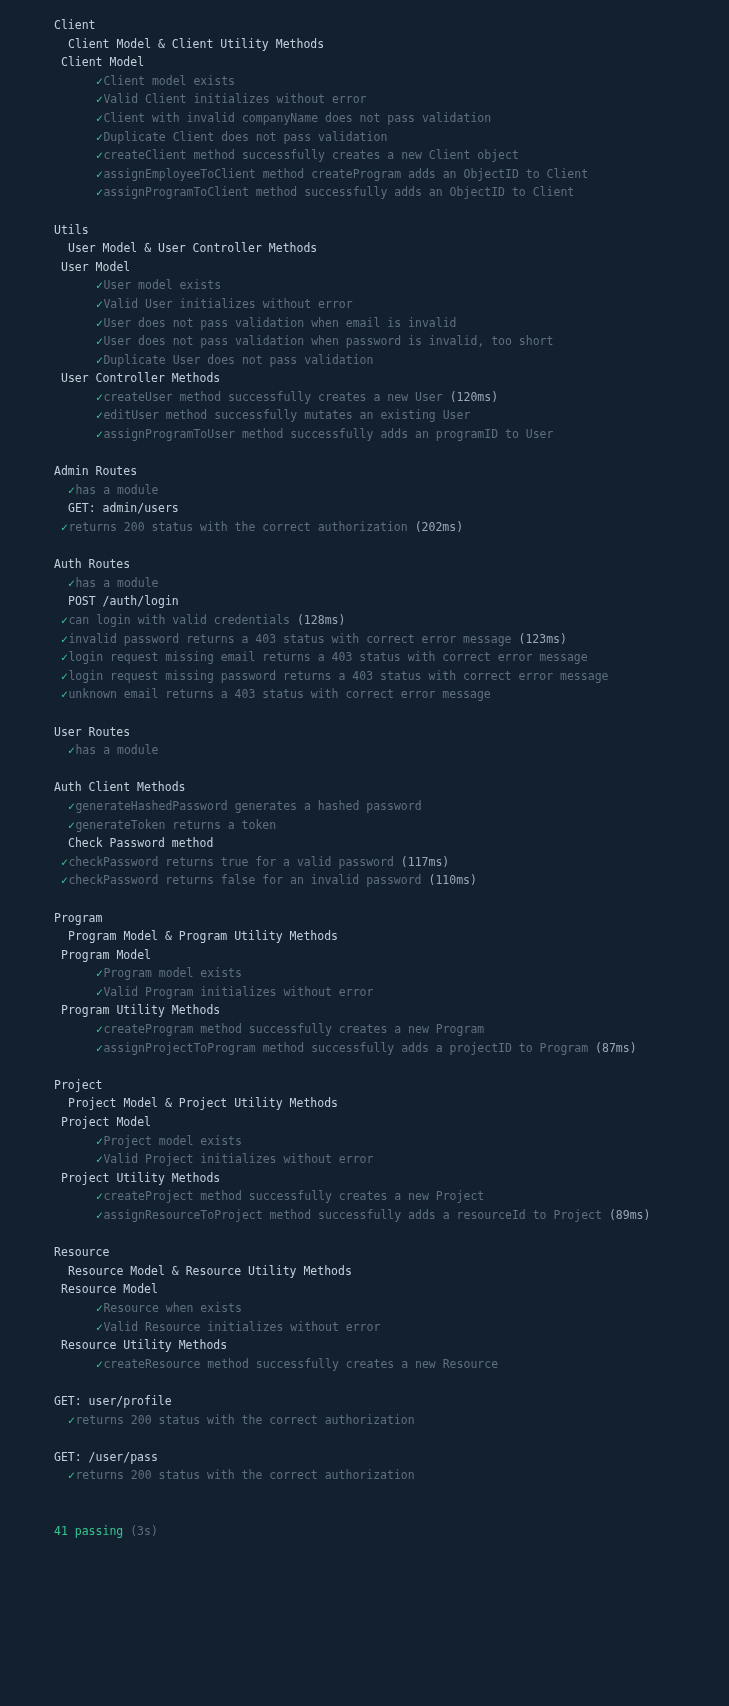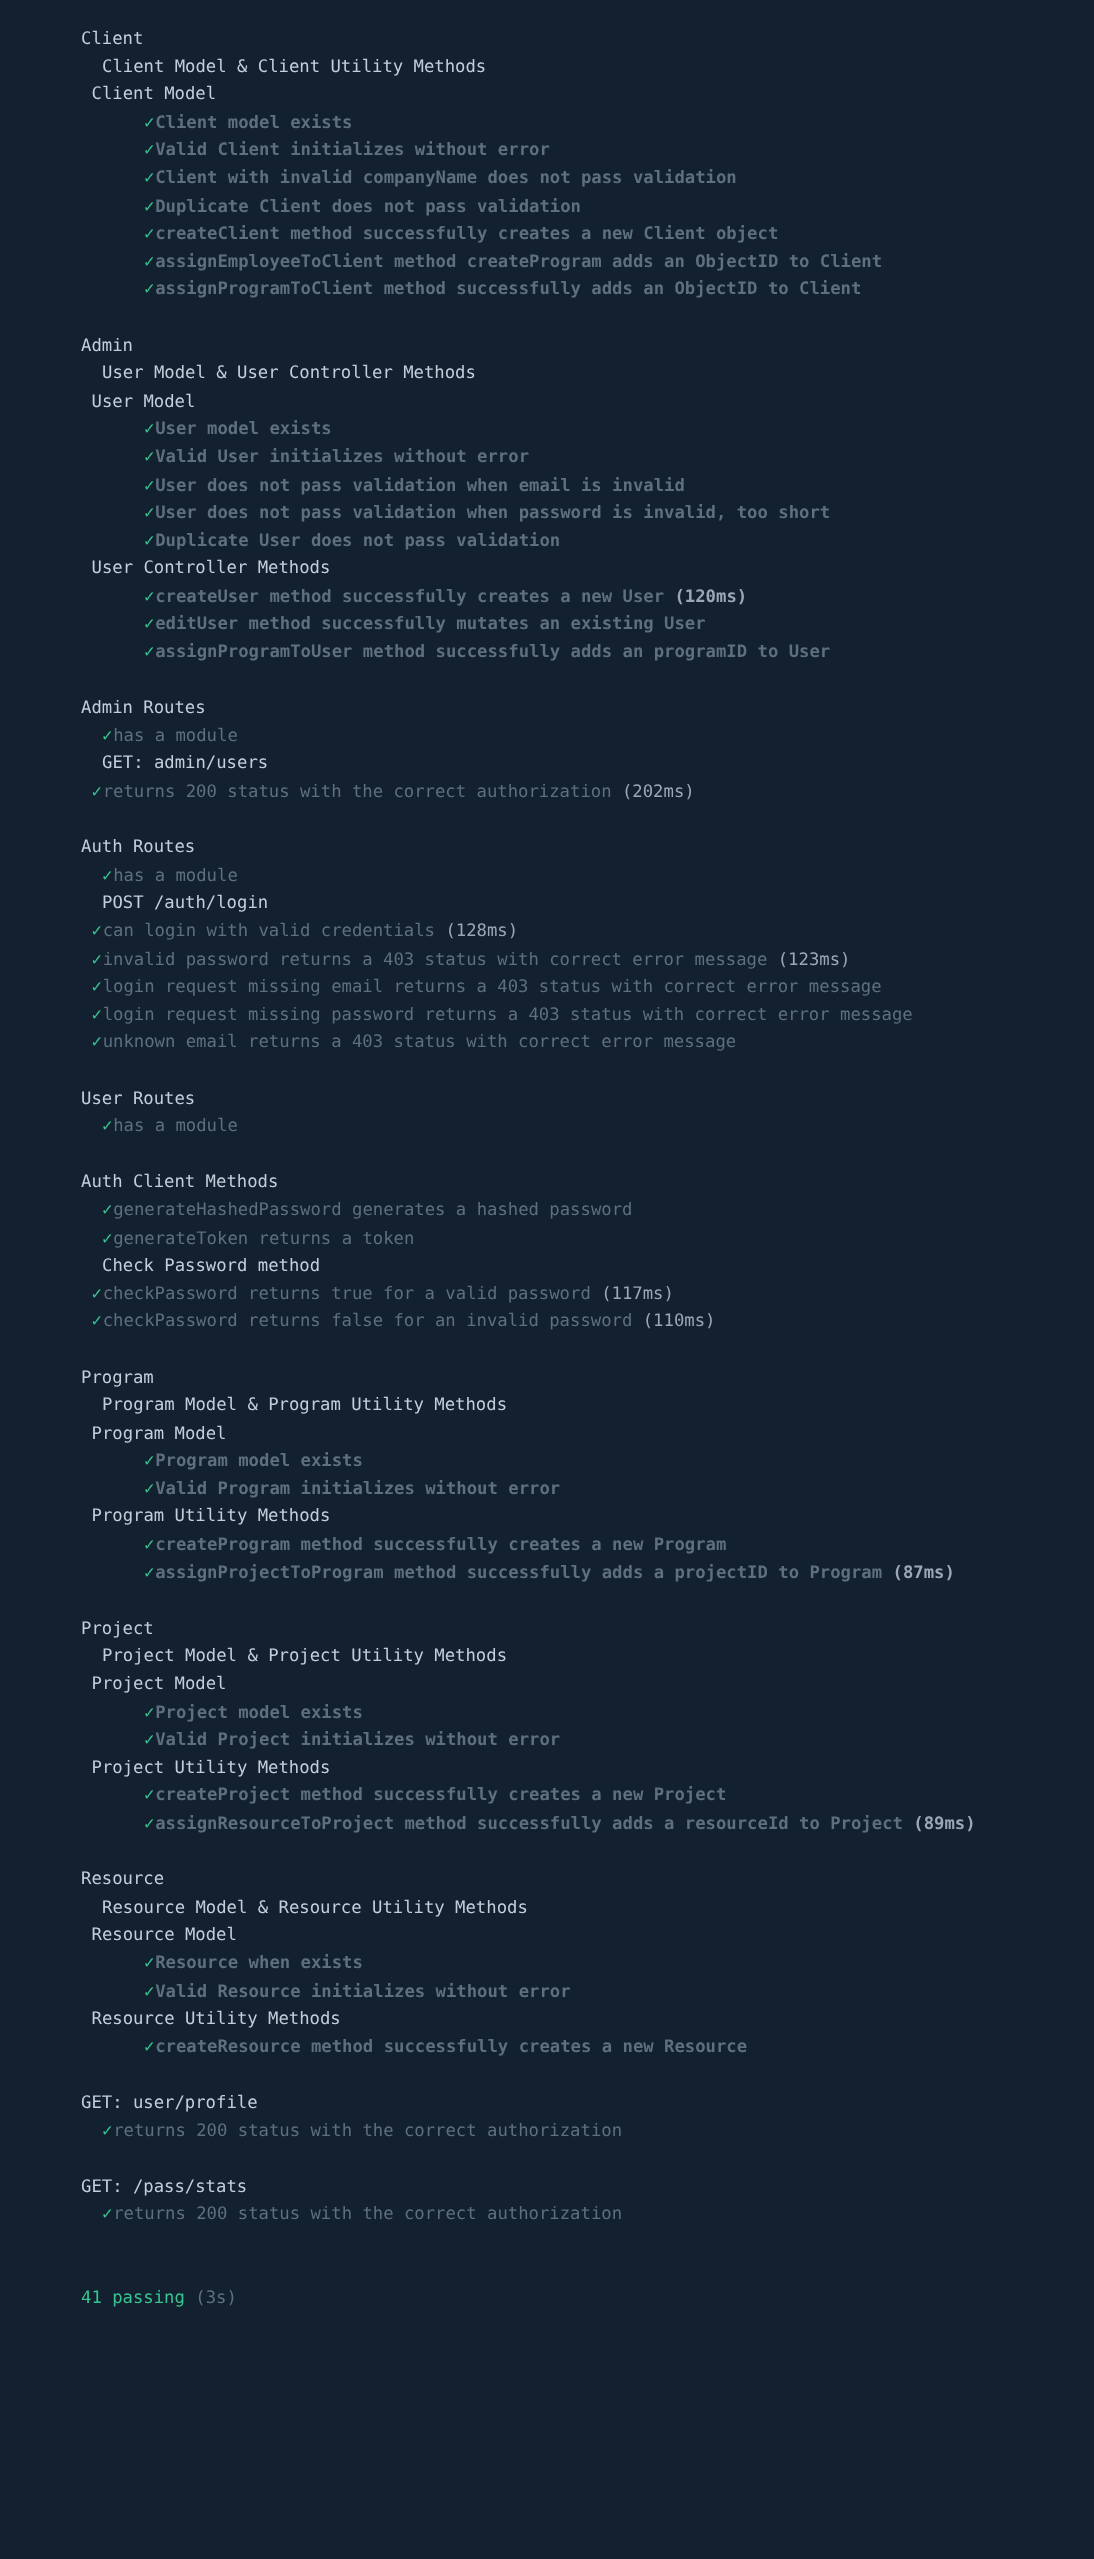--- a/index.html
+++ b/index.html
@@ -31,39 +31,39 @@
   
   .suite   { color: #c3cedb; }
   .pass    { color: #5e6f7e; }
   .check   { color: #36c48f; }
   .dur     { color: #9aa7b4; }
   .summary { color: #36c48f; }
   .summary-time { color: #5e6f7e; }
   .ind0 { padding-left: 10px; }
   .ind1 { padding-left: 24px; }
   .ind2 { padding-left: 17px; }
-  .ind3 { padding-left: 52px; font-weight: bold; }
+  .ind3 { padding-left: 52px; }
   .check-sp { letter-spacing: 0.5px; }
 </style>
 </head>
 <body>
 
 <div id="terminal">
     <div class="line ind0"><span class="suite">Client</span></div>
     <div class="line ind1"><span class="suite">Client Model &amp; Client Utility Methods</span></div>
     <div class="line ind2"><span class="suite">Client Model</span></div>
     <div class="line ind3"><span class="check check-sp">✓</span><span class="pass">Client model exists</span></div>
     <div class="line ind3"><span class="check check-sp">✓</span><span class="pass">Valid Client initializes without error</span></div>
     <div class="line ind3"><span class="check check-sp">✓</span><span class="pass">Client with invalid companyName does not pass validation</span></div>
     <div class="line ind3"><span class="check check-sp">✓</span><span class="pass">Duplicate Client does not pass validation</span></div>
     <div class="line ind3"><span class="check check-sp">✓</span><span class="pass">createClient method successfully creates a new Client object</span></div>
     <div class="line ind3"><span class="check check-sp">✓</span><span class="pass">assignEmployeeToClient method createProgram adds an ObjectID to Client</span></div>
     <div class="line ind3"><span class="check check-sp">✓</span><span class="pass">assignProgramToClient method successfully adds an ObjectID to Client</span></div>
     <div class="line blank"></div>
-    <div class="line ind0"><span class="suite">Admin</span></div>
+    <div class="line ind0"><span class="suite">Utils</span></div>
     <div class="line ind1"><span class="suite">User Model &amp; User Controller Methods</span></div>
     <div class="line ind2"><span class="suite">User Model</span></div>
     <div class="line ind3"><span class="check check-sp">✓</span><span class="pass">User model exists</span></div>
     <div class="line ind3"><span class="check check-sp">✓</span><span class="pass">Valid User initializes without error</span></div>
     <div class="line ind3"><span class="check check-sp">✓</span><span class="pass">User does not pass validation when email is invalid</span></div>
     <div class="line ind3"><span class="check check-sp">✓</span><span class="pass">User does not pass validation when password is invalid, too short</span></div>
     <div class="line ind3"><span class="check check-sp">✓</span><span class="pass">Duplicate User does not pass validation</span></div>
     <div class="line ind2"><span class="suite">User Controller Methods</span></div>
     <div class="line ind3"><span class="check check-sp">✓</span><span class="pass">createUser method successfully creates a new User</span> <span class="dur">(120ms)</span></div>
     <div class="line ind3"><span class="check check-sp">✓</span><span class="pass">editUser method successfully mutates an existing User</span></div>
@@ -115,18 +115,18 @@
     <div class="line ind1"><span class="suite">Resource Model &amp; Resource Utility Methods</span></div>
     <div class="line ind2"><span class="suite">Resource Model</span></div>
     <div class="line ind3"><span class="check check-sp">✓</span><span class="pass">Resource when exists</span></div>
     <div class="line ind3"><span class="check check-sp">✓</span><span class="pass">Valid Resource initializes without error</span></div>
     <div class="line ind2"><span class="suite">Resource Utility Methods</span></div>
     <div class="line ind3"><span class="check check-sp">✓</span><span class="pass">createResource method successfully creates a new Resource</span></div>
     <div class="line blank"></div>
     <div class="line ind0"><span class="suite">GET: user/profile</span></div>
     <div class="line ind1"><span class="check check-sp">✓</span><span class="pass">returns 200 status with the correct authorization</span></div>
     <div class="line blank"></div>
-    <div class="line ind0"><span class="suite">GET: /pass/stats</span></div>
+    <div class="line ind0"><span class="suite">GET: /user/pass</span></div>
     <div class="line ind1"><span class="check check-sp">✓</span><span class="pass">returns 200 status with the correct authorization</span></div>
     <div class="line blank"></div>
     <div class="line blank"></div>
     <div class="line ind0"><span class="summary">41 passing</span> <span class="summary-time">(3s)</span></div>
   </div>
 
 </body></html>

